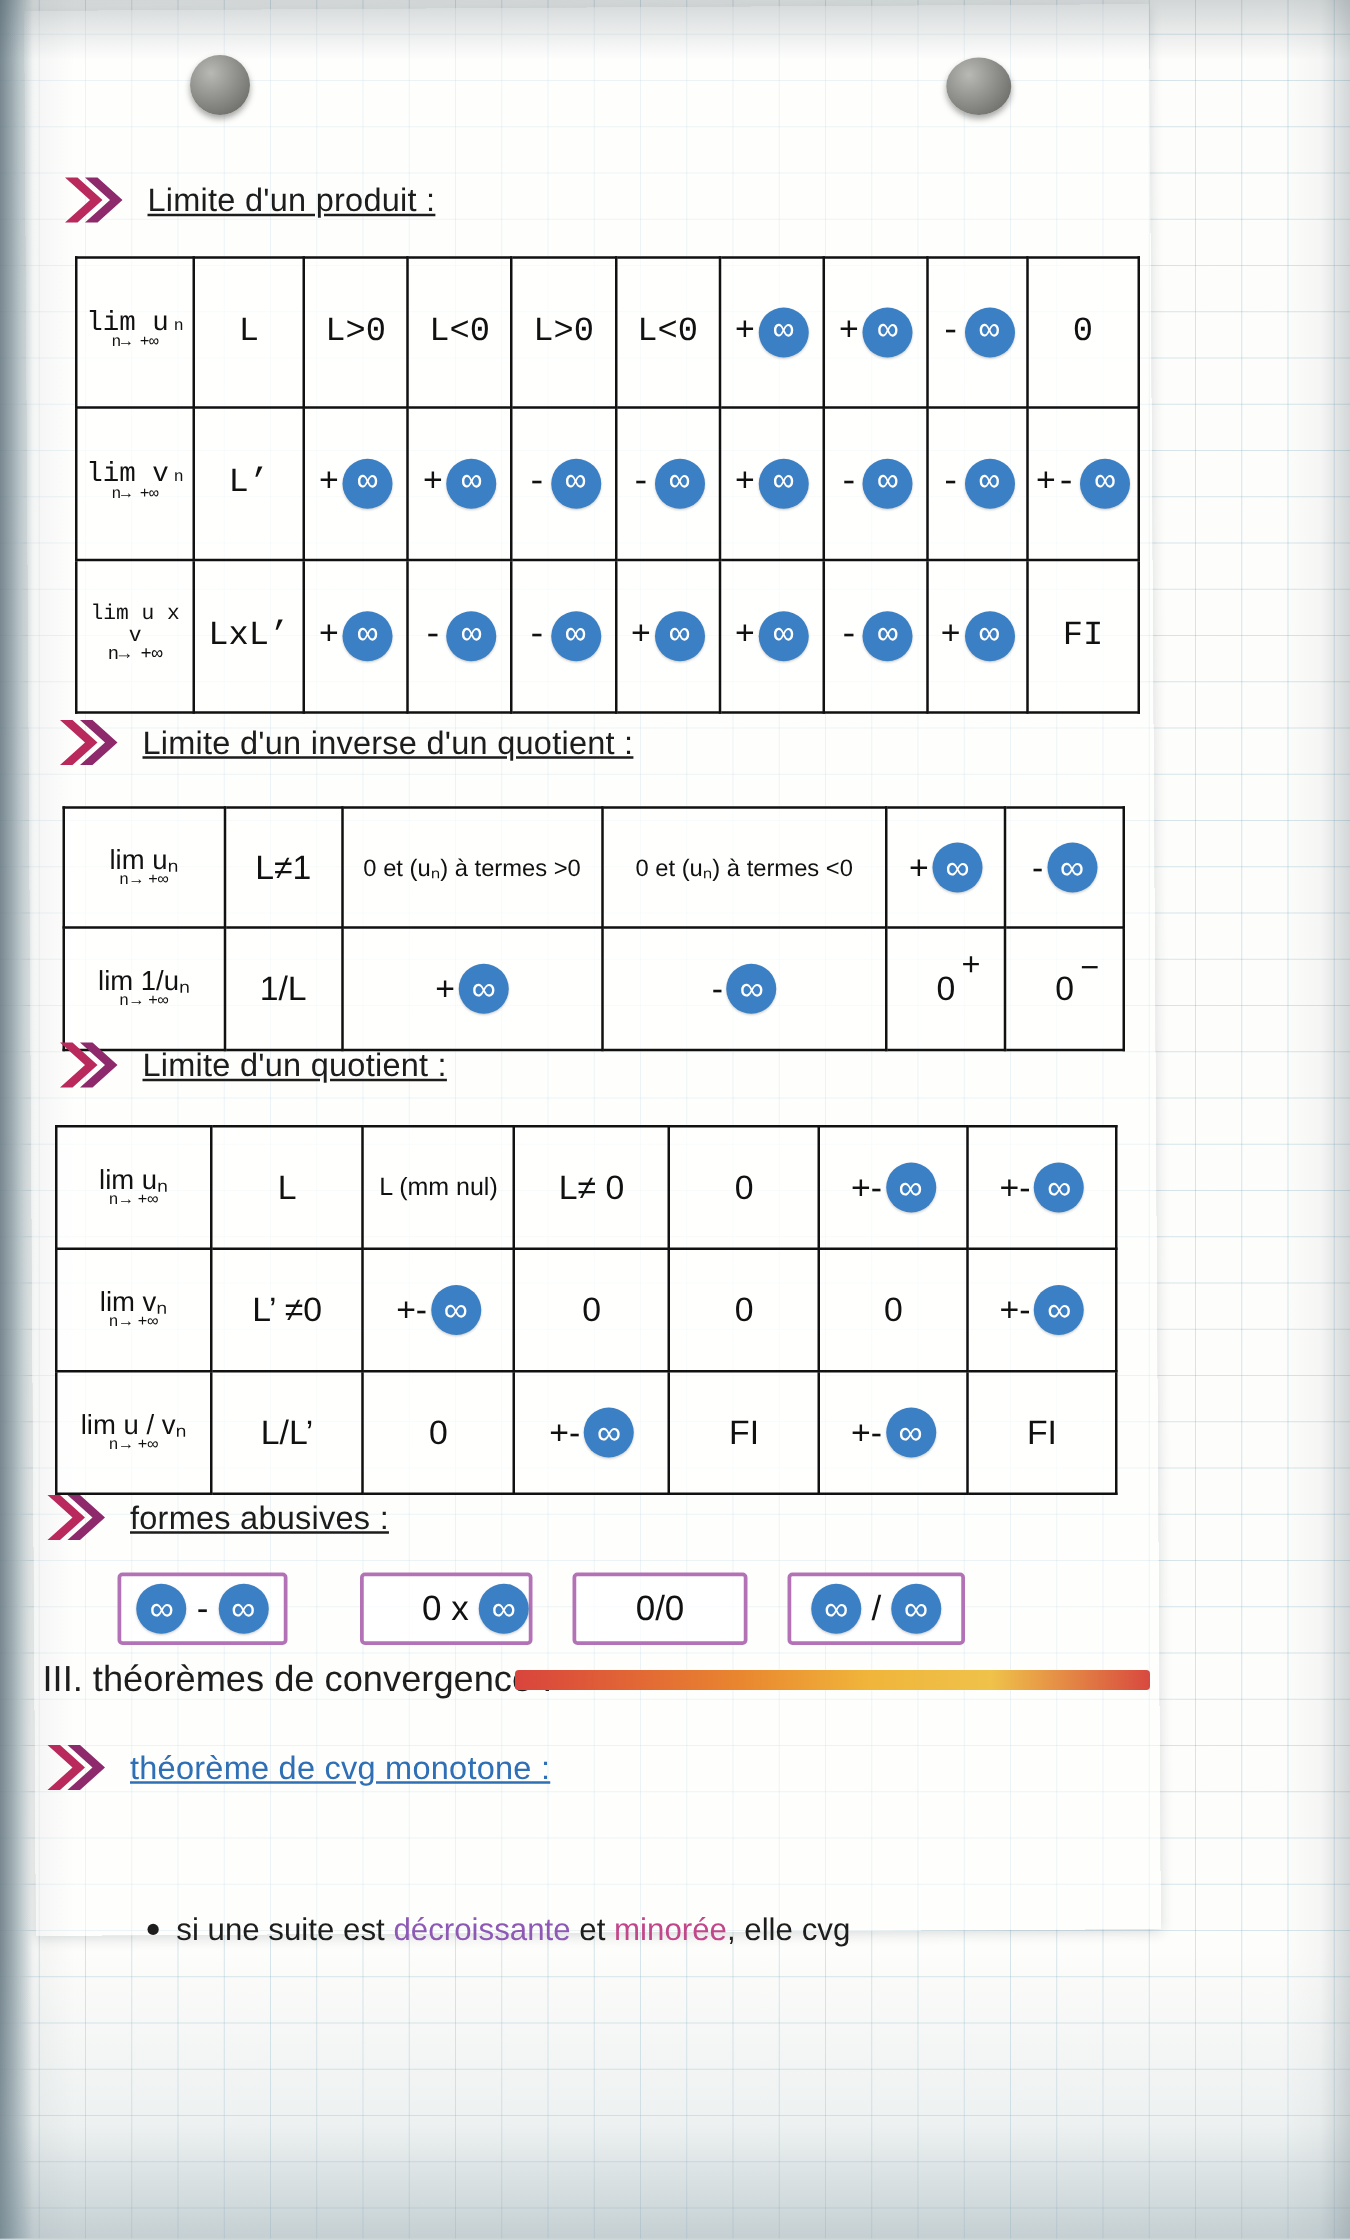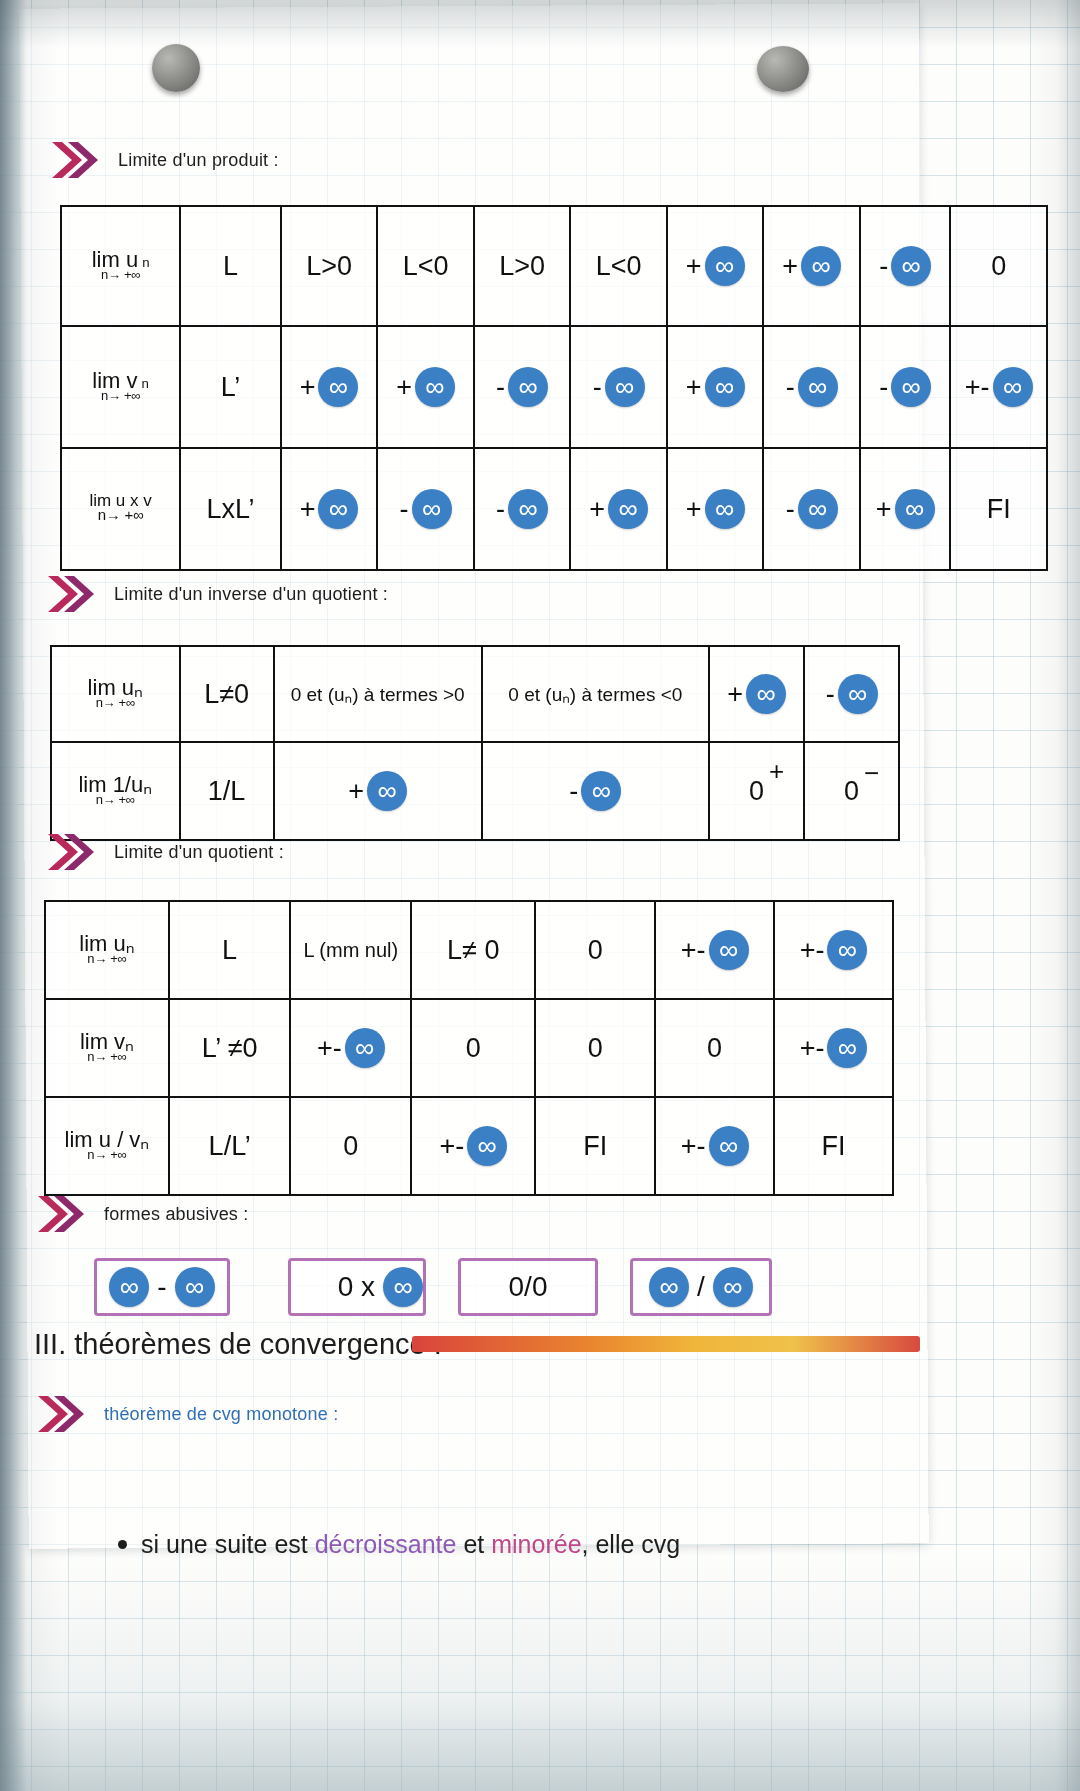--- a/index.html
+++ b/index.html
@@ -85,23 +85,24 @@
     align-items: center;
     gap: 16px;
   }
   .chev {
     flex: 0 0 auto;
     width: 52px; height: 44px;
     position: relative;
   }
   .chev svg { display:block; }
   .head-text {
-    font-size: 18px;
+    font-size: 26px;
     color: #1d1d1d;
     letter-spacing: .2px;
+    text-decoration: underline;
   }
 
   table.t {
     border-collapse: collapse;
     background: rgba(255,255,255,0.65);
   }
   table.t td {
     border: 2.5px solid #111;
     text-align: center;
     vertical-align: middle;
@@ -208,21 +209,21 @@
   <div class="abs row-head" style="left:50px; top:138px;">
     <span class="chev">
       <svg width="52" height="44" viewBox="0 0 52 44">
         <path d="M2 4 L22 22 L2 40 L12 40 L32 22 L12 4 Z" fill="#b9295c"></path>
         <path d="M18 4 L38 22 L18 40 L28 40 L48 22 L28 4 Z" fill="#8e2a6b"></path>
       </svg>
     </span>
     <span class="head-text">Limite d'un produit :</span>
   </div>
 
-  <table class="t abs" style="left:60px; top:205px; width:988px;">
+  <table class="t abs" style="left:60px; top:205px; width:852px;font-family:Liberation Mono, monospace;">
     <tbody>
         <tr>
       <td class="lab" style="width:110px; height:110px;">
         <span class="lim">
           <span class="inline-lab">
                 <span>lim u</span>
                 <sub>n</sub>
               </span>
           <span class="sub">n→ +∞</span>
         </span>
@@ -291,21 +292,21 @@
 
   <table class="t abs" style="left:50px; top:645px; width:850px;">
     <tbody>
         <tr>
       <td class="lab" style="width:130px; height:86px;">
         <span class="lim">
           <span>lim uₙ</span>
           <span class="sub">n→ +∞</span>
         </span>
       </td>
-      <td style="width:92px;">L≠0</td>
+      <td style="width:92px;">L≠1</td>
       <td style="width:215px; font-size:19px;">0 et (uₙ) à termes &gt;0</td>
       <td style="width:236px; font-size:19px;">0 et (uₙ) à termes &lt;0</td>
       <td style="width:92px;"><span class="signed">+<span class="inf">∞</span></span></td>
       <td style="width:92px;"><span class="signed">-<span class="inf">∞</span></span></td>
     </tr>
     <tr>
       <td class="lab" style="height:88px;">
         <span class="lim">
           <span>lim 1/uₙ</span>
           <span class="sub">n→ +∞</span>

